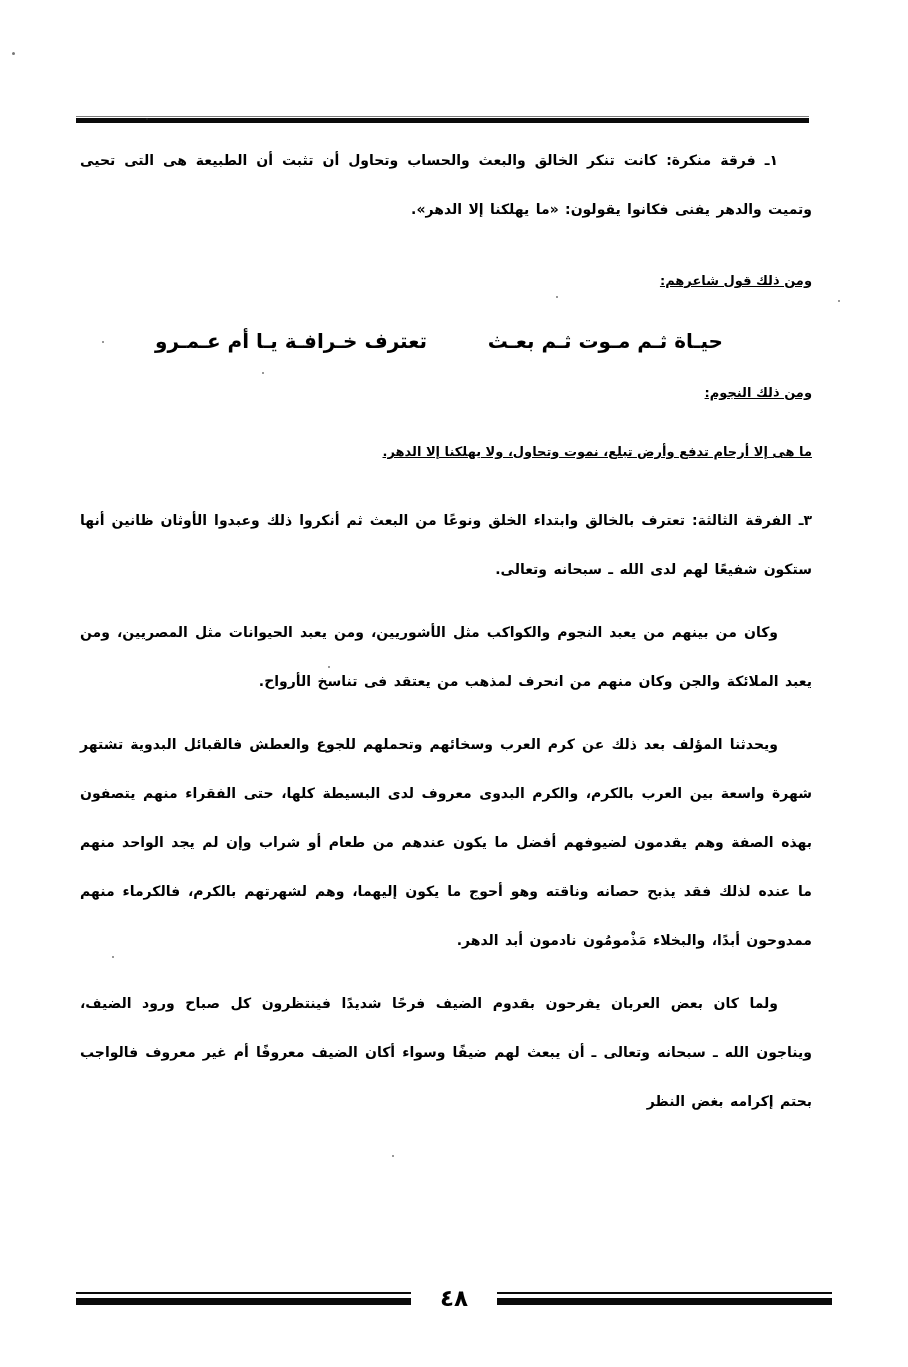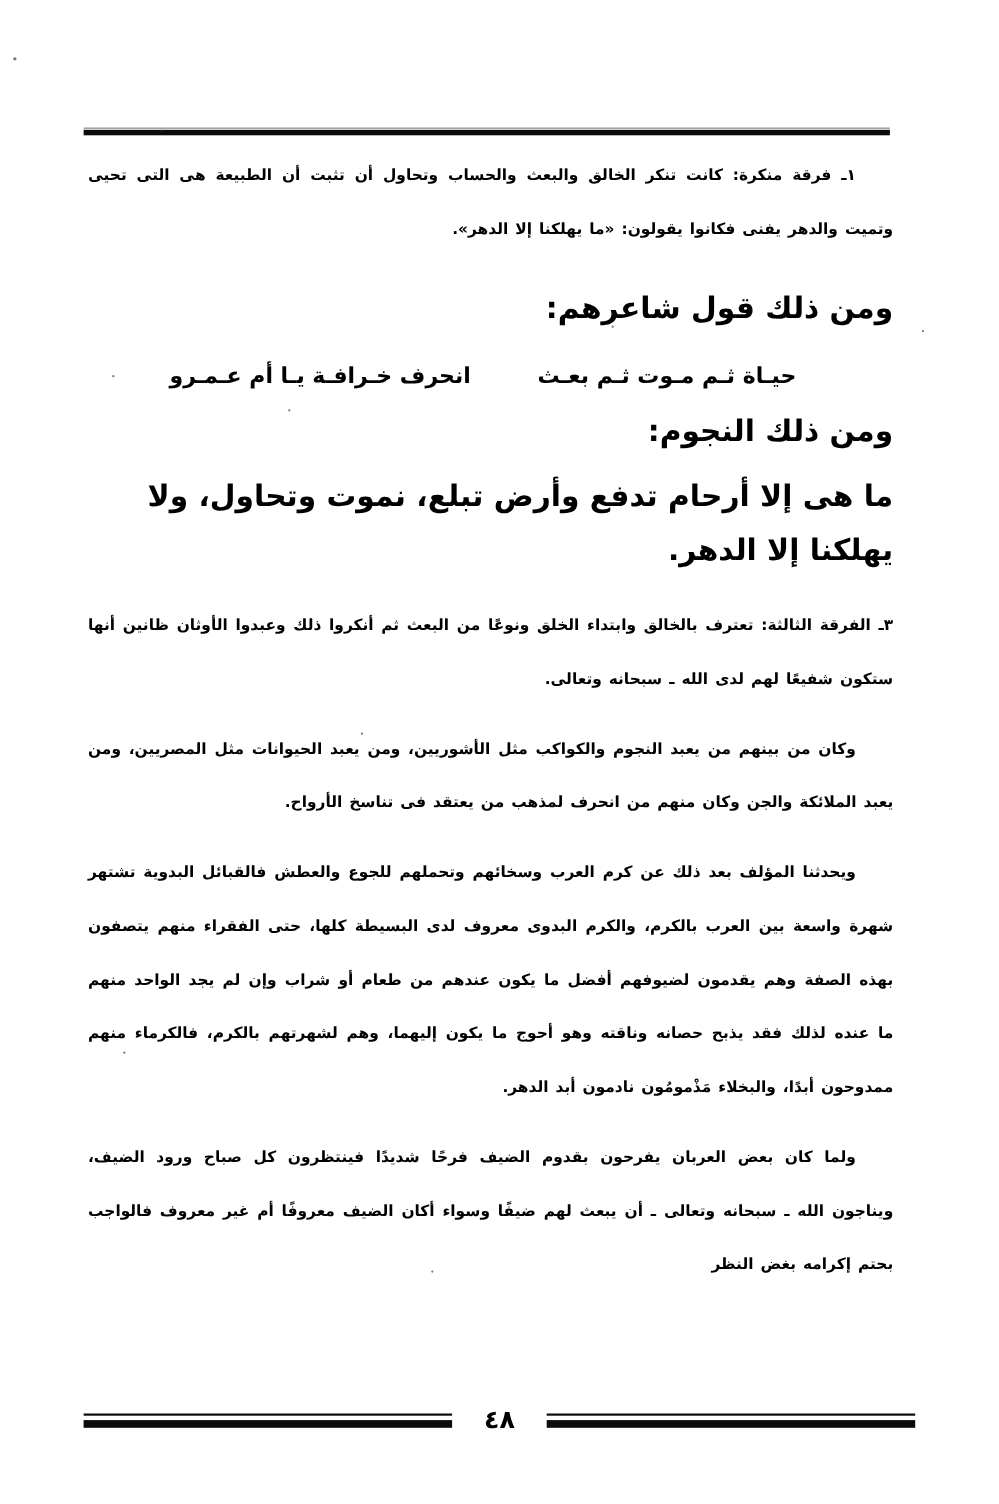--- a/index.html
+++ b/index.html
@@ -65,25 +65,26 @@
     font-weight: 600;
   }
 
   .para.indent {
     text-indent: 34px;
   }
 
   
   .line-right {
     margin: 0;
-    font-size: 27px;
+    font-size: 13px;
     line-height: 49px;
     font-weight: 600;
     text-align: right;
     padding-right: 0;
+    text-decoration: underline;
   }
 
   .spacer-sm { height: 10px; }
   .spacer-md { height: 18px; }
 
   
   .verse {
     display: flex;
     flex-direction: row;
     justify-content: center;
@@ -104,21 +105,21 @@
 
   
   .footer {
     position: absolute;
     left: 76px;
     right: 76px;
     top: 1276px;
     height: 34px;
     display: flex;
     flex-direction: row-reverse;
-    align-items: center;
+    align-items: flex-end;
     justify-content: space-between;
   }
   .footer-rule {
     flex: 1 1 auto;
     position: relative;
     height: 18px;
     margin-top: 2px;
   }
   .footer-rule .thin {
     position: absolute;
@@ -165,21 +166,21 @@
     <p class="para indent">١ـ فرقة منكرة: كانت تنكر الخالق والبعث والحساب وتحاول أن تثبت أن الطبيعة هى التى تحيى وتميت والدهر يفنى فكانوا يقولون: «ما يهلكنا إلا الدهر».</p>
 
     <div class="spacer-md"></div>
 
     <p class="line-right">ومن ذلك قول شاعرهم:</p>
 
     <div class="spacer-sm"></div>
 
     <div class="verse">
       <span class="hemistich first">حيـاة ثـم مـوت ثـم بعـث</span>
-      <span class="hemistich second">انحرف خـرافـة يـا أم عـمـرو</span>
+      <span class="hemistich second">تعترف خـرافـة يـا أم عـمـرو</span>
     </div>
 
     <p class="line-right">ومن ذلك النجوم:</p>
 
     <div class="spacer-sm"></div>
 
     <p class="line-right">ما هى إلا أرحام تدفع وأرض تبلع، نموت وتحاول، ولا يهلكنا إلا الدهر.</p>
 
     <div class="spacer-sm"></div>
 

